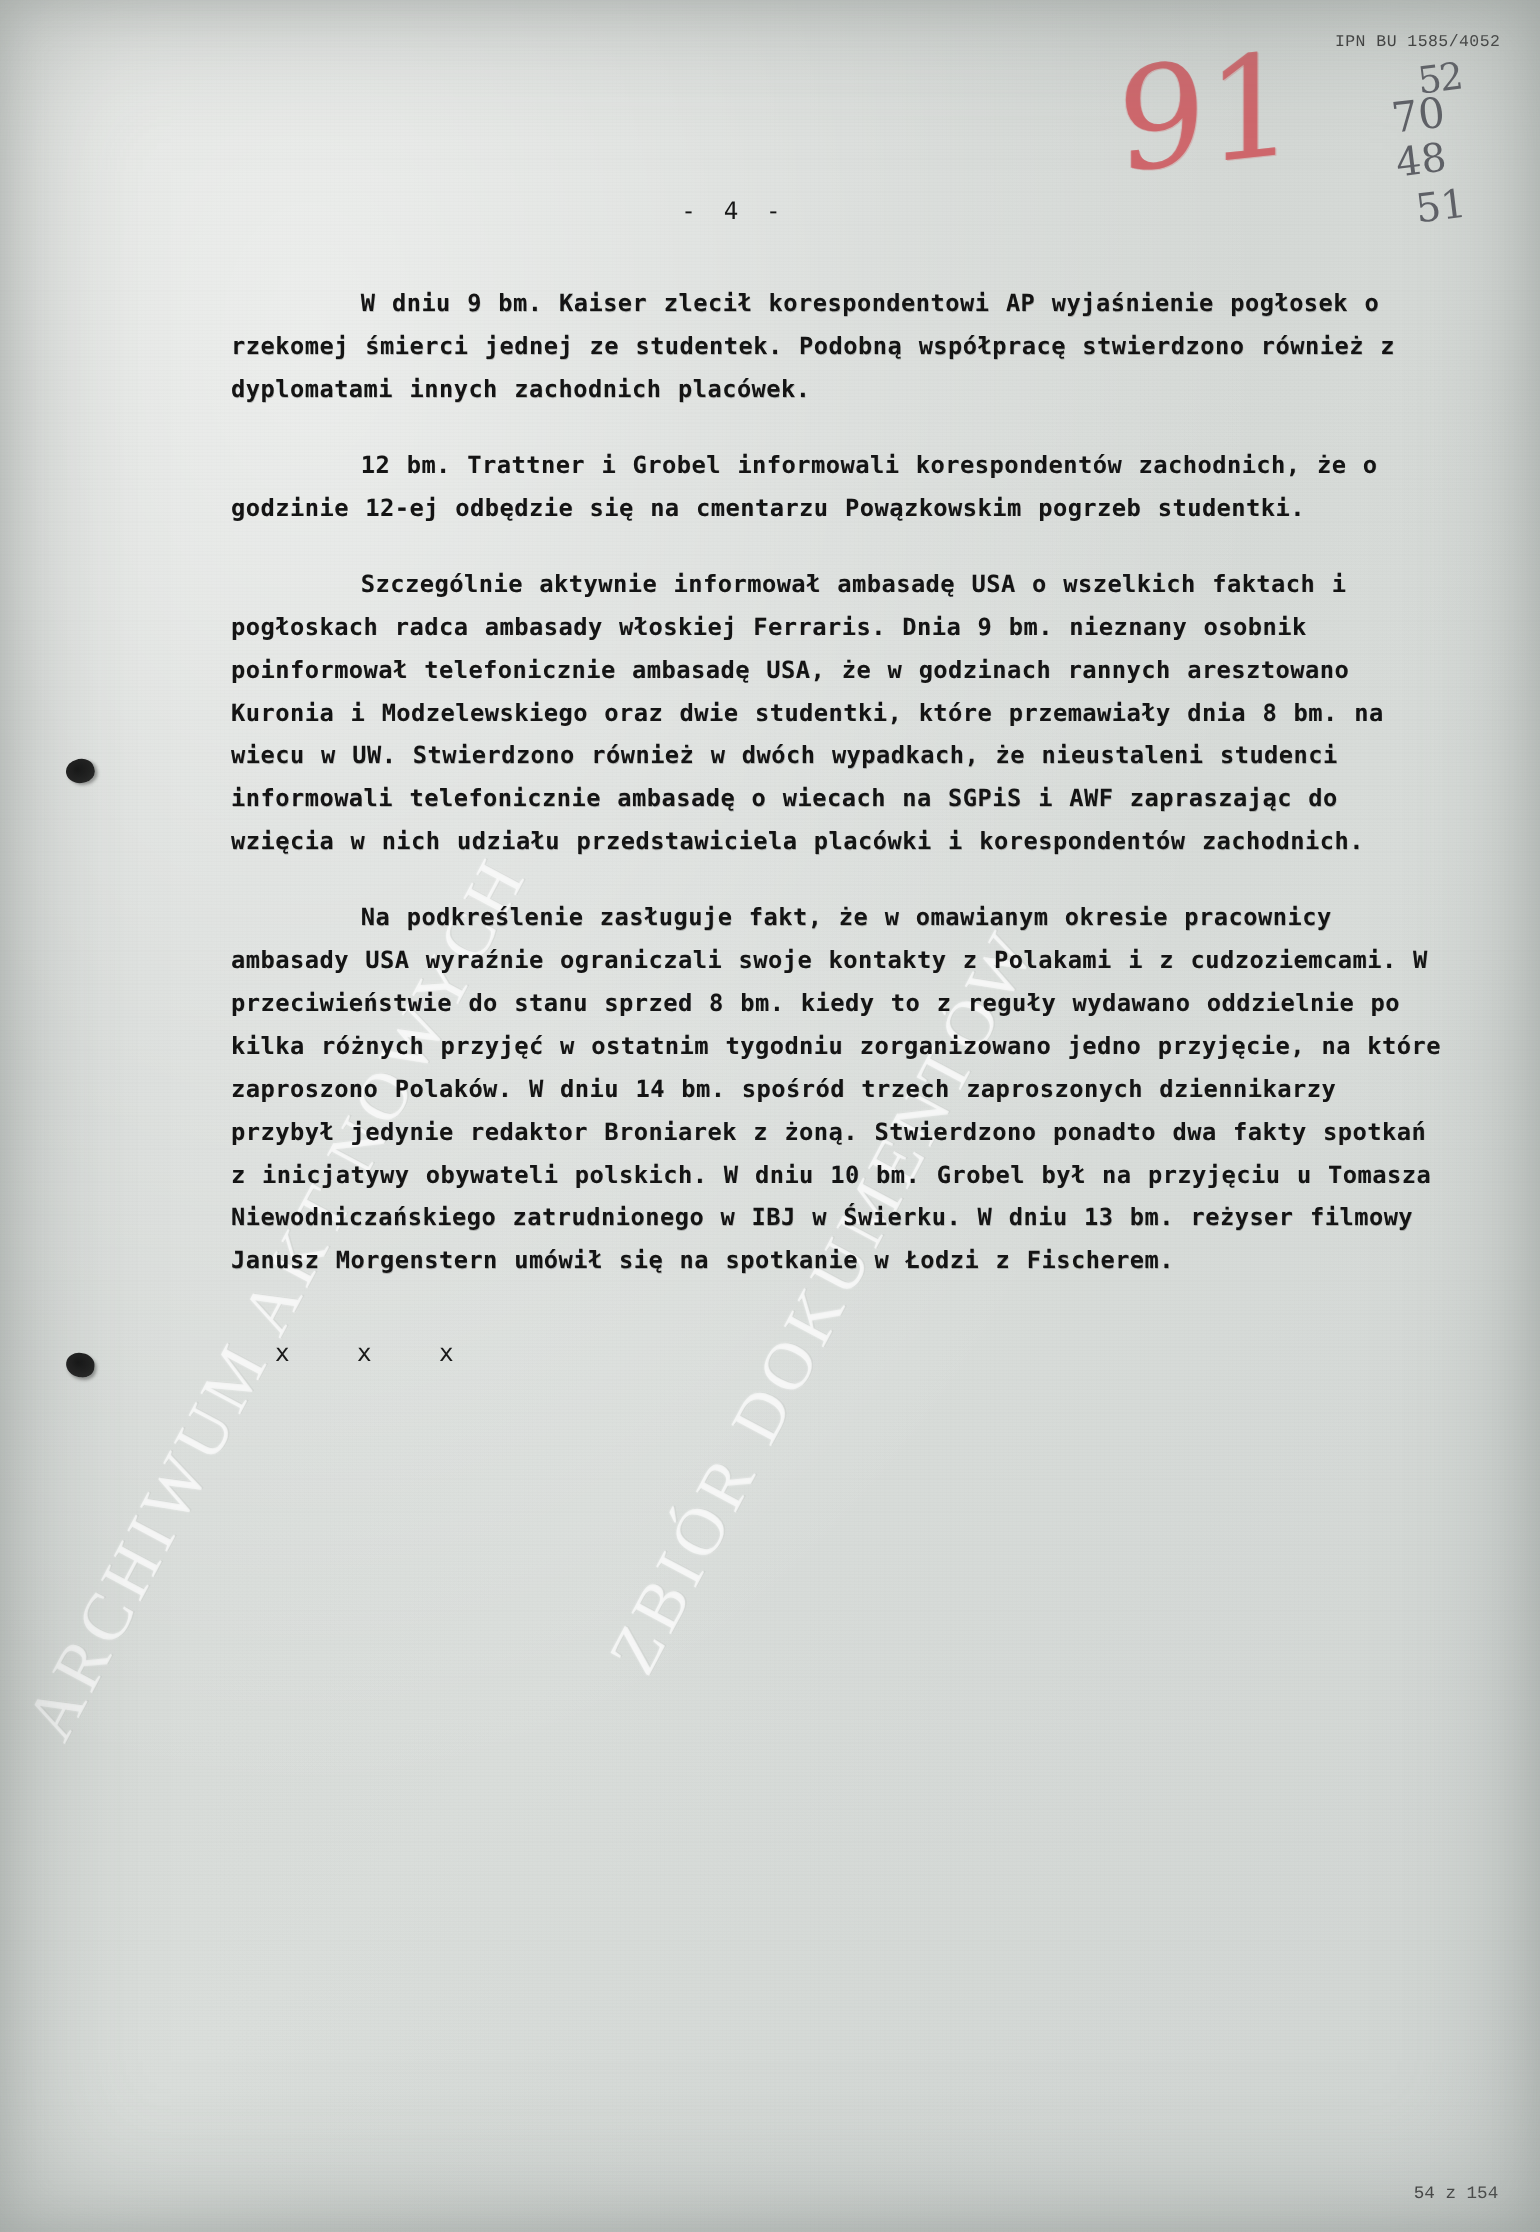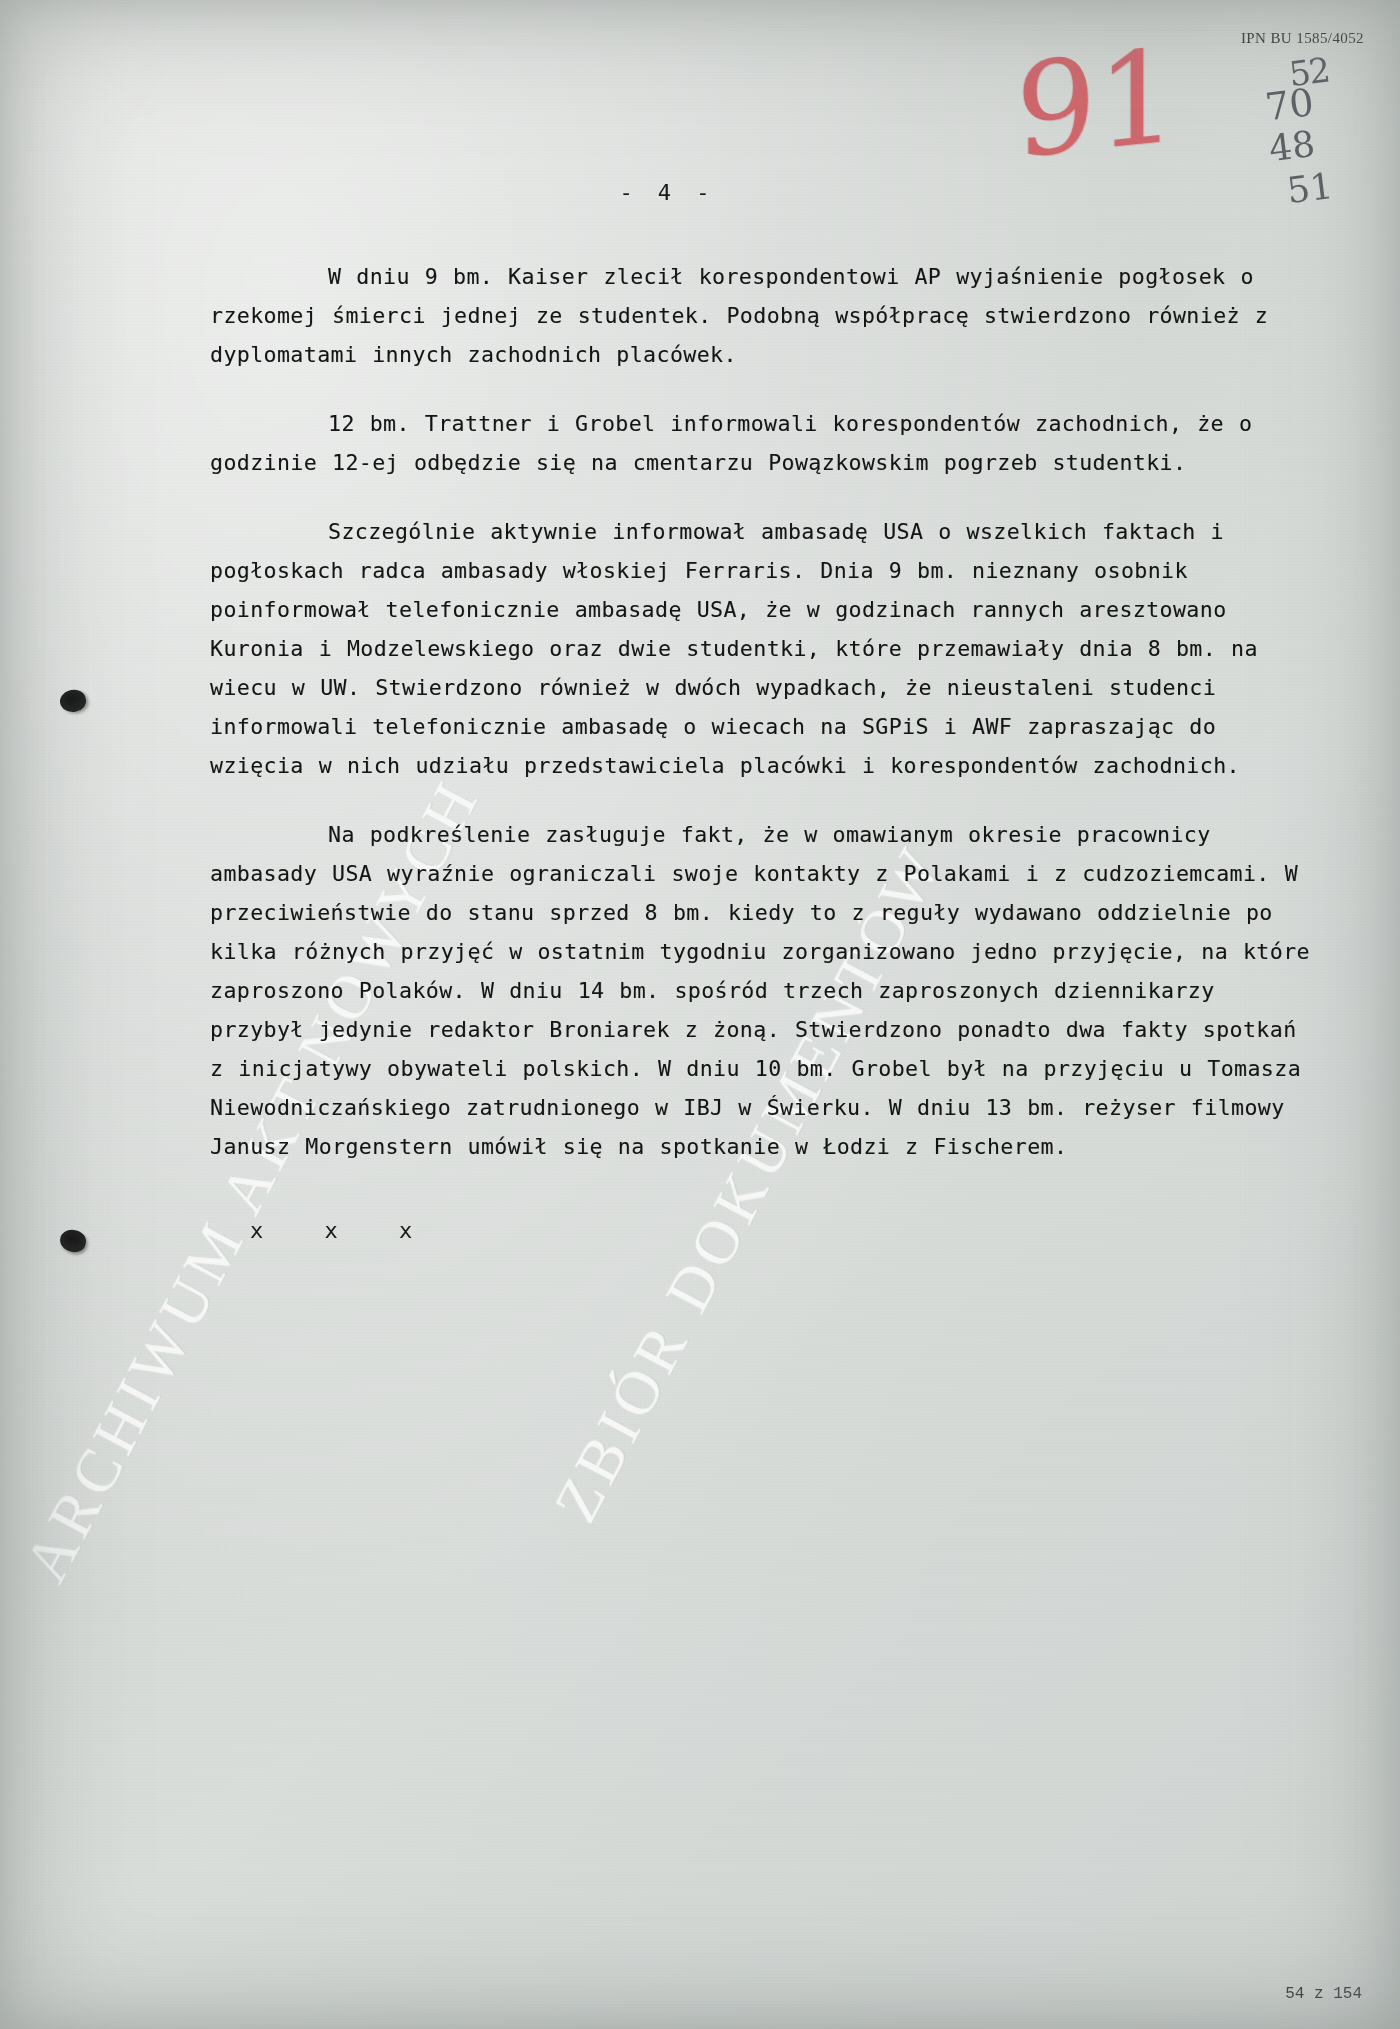--- a/index.html
+++ b/index.html
@@ -36,21 +36,21 @@
     position: absolute;
     inset: 0;
     pointer-events: none;
     box-shadow: inset 0 0 130px rgba(120,128,124,0.55), inset 0 0 40px rgba(150,156,152,0.35);
   }
 
   .archive-ref {
     position: absolute;
     top: 30px;
     right: 36px;
-    font-family: Liberation Serif, serif;
+    font-family: Liberation Mono, monospace;
     font-size: 15px;
     letter-spacing: .4px;
     color: #3a3a3a;
   }
 
   .page-footer-ref {
     position: absolute;
     bottom: 26px;
     right: 38px;
     font-family: Liberation Mono, monospace;
@@ -144,20 +144,21 @@
 
   .para {
     font-size: 21.5px;
     line-height: 39px;
     margin: 0 0 30px 0;
     text-indent: 118px;
     letter-spacing: .45px;
     color: #141414;
     text-shadow: 0.4px 0.4px 0 rgba(0,0,0,0.22);
     word-spacing: 1.5px;
+    font-weight: bold;
   }
 
   .para.p-tight { margin-bottom: 30px; }
 
   .separator {
     margin-top: 52px;
     text-align: left;
     font-size: 22px;
     letter-spacing: 24px;
     padding-left: 40px;

